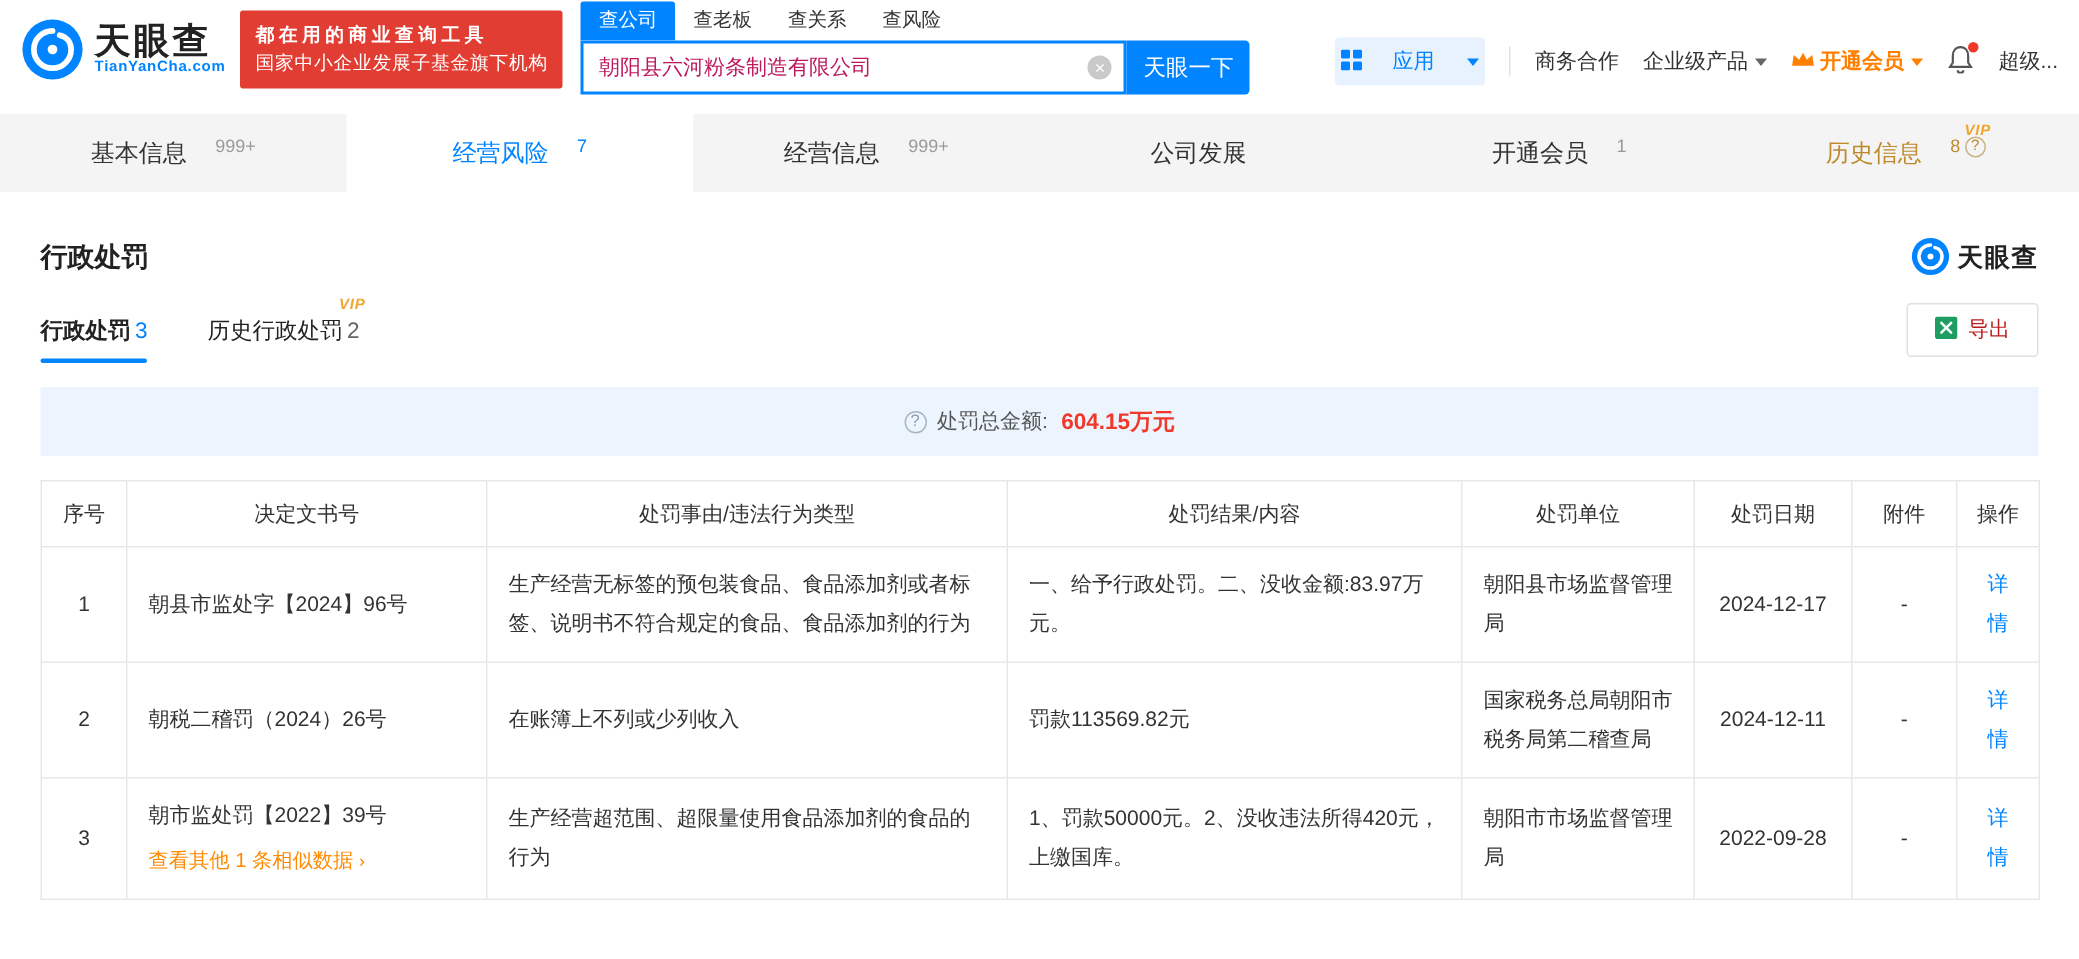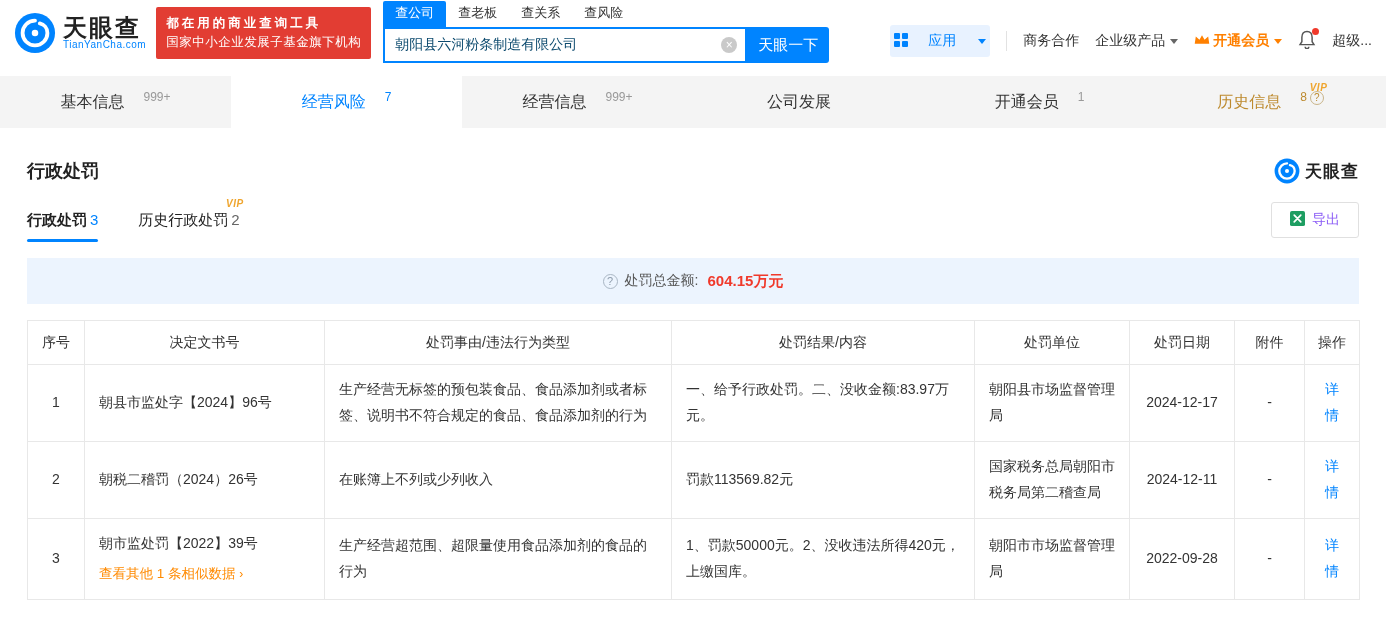--- a/index.html
+++ b/index.html
@@ -15,21 +15,21 @@
     height: 66px;
     display: flex;
     align-items: center;
     padding: 0 14px;
     background: #fff;
   }
   .logo { display:flex; align-items:center; gap:7px; }
   .logo-mark { width:42px; height:42px; flex:none; }
   .logo-text-wrap { display:flex; flex-direction:column; line-height:1.05; }
   .logo-title { font-size:24px; font-weight:bold; color:#222; letter-spacing:2px; }
-  .logo-sub { font-size:10px; color:#0084ff; letter-spacing:0.5px; }
+  .logo-sub { font-size:10px; color:#0084ff; letter-spacing:0.5px;font-weight:bold; }
   .banner {
     margin-left: 10px;
     background:#e23d33;
     color:#fff;
     padding: 7px 10px;
     line-height: 1.55;
     font-size: 12.5px;
     border-radius:2px;
   }
   .banner .l1 { letter-spacing: 3px; font-weight:bold; }
@@ -41,21 +41,21 @@
   .search-row { display:flex; }
   .search-input-box {
     width: 364px; height: 36px;
     border: 2px solid #0084ff;
     display:flex; align-items:center;
     padding: 0 8px 0 10px;
     background:#fff;
   }
   .search-input {
     border:none; outline:none; flex:1;
-    font-size:14px; color:#0c4a6e;
+    font-size:14px; color:#be185d;
     font-family: inherit;
   }
   .clear-icon {
     width:16px; height:16px; border-radius:50%;
     background:#c9c9c9; color:#fff;
     font-size:12px; line-height:16px; text-align:center;
     cursor:pointer; flex:none;
   }
   .search-btn {
     width: 82px; height:36px;
@@ -129,21 +129,21 @@
     content:""; position:absolute; left:0; right:0; bottom:0;
     height:3px; background:#0084ff; border-radius:2px;
   }
   .subtab .cnt2 { margin-left:3px; color:#666; }
   .subtab .vip-badge { position:absolute; top:-13px; right:-4px; }
   .export-btn {
     margin-left:auto;
     border:1px solid #e0e0e0; border-radius:3px;
     padding: 8px 18px;
     display:flex; align-items:flex-end; gap:7px;
-    background:#fff; cursor:pointer; color:#8b5cf6; font-size:14px;
+    background:#fff; cursor:pointer; color:#b91c1c; font-size:14px;
     position:relative; top:-6px;
     font-family: inherit;
   }
 
   .summary-bar {
     margin-top: 14px;
     background:#ecf4fe;
     height:46px;
     display:flex; align-items:center; justify-content:center; gap:7px;
     font-size:14px; color:#555;

